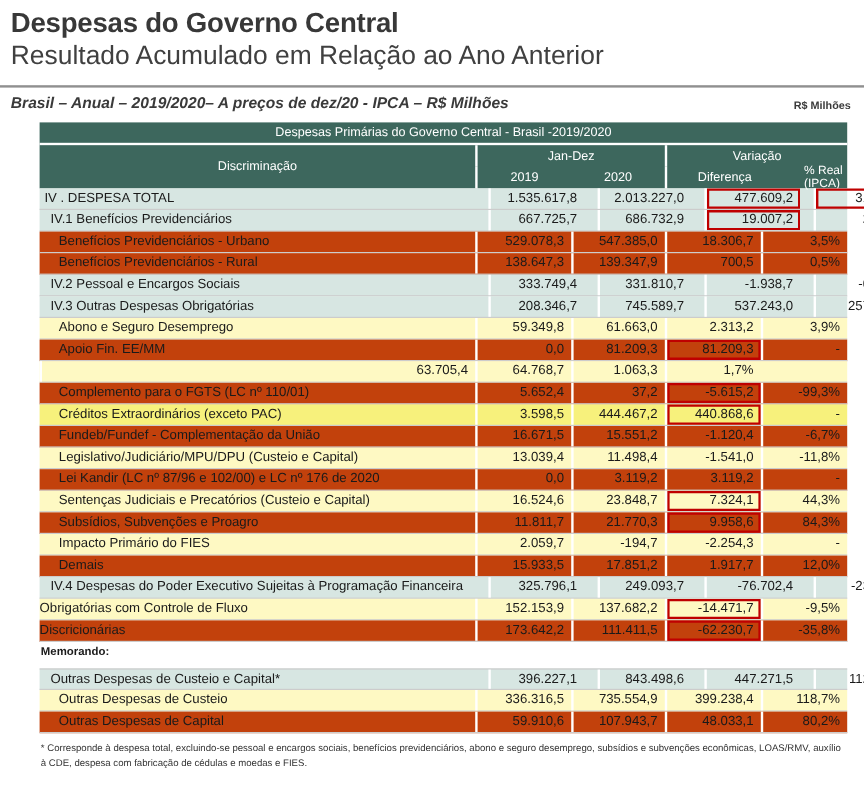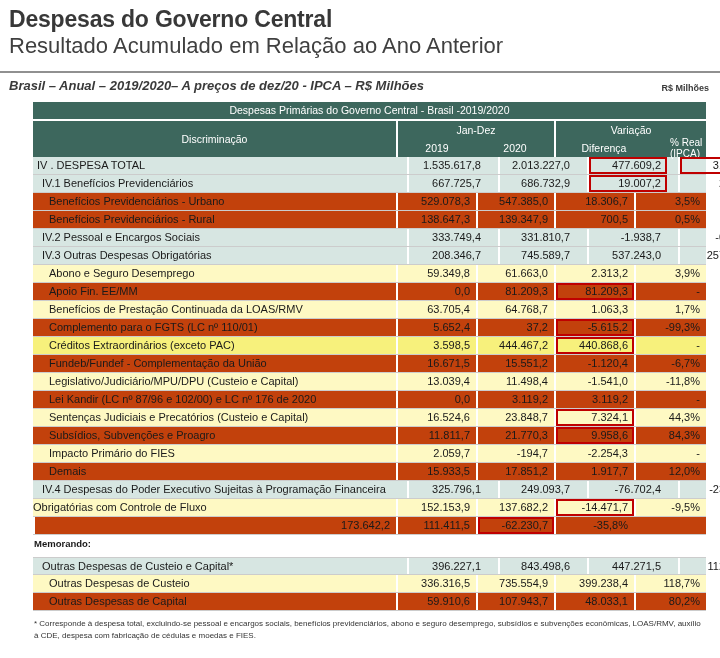--- a/index.html
+++ b/index.html
@@ -154,21 +154,20 @@
           <div class="c-num">3,9%</div>
         </div>
         <div class="row grid5 ">
           <div class="c-label ind2">Apoio Fin. EE/MM</div>
           <div class="c-num">0,0</div>
           <div class="c-num">81.209,3</div>
           <div class="c-num boxed">81.209,3</div>
           <div class="c-num">-</div>
         </div>
         <div class="row grid5 shade">
-          <div class="c-label ind2">Benefícios de Prestação Continuada da LOAS/RMV</div>
           <div class="c-num">63.705,4</div>
           <div class="c-num">64.768,7</div>
           <div class="c-num">1.063,3</div>
           <div class="c-num">1,7%</div>
         </div>
         <div class="row grid5 ">
           <div class="c-label ind2">Complemento para o FGTS (LC nº 110/01)</div>
           <div class="c-num">5.652,4</div>
           <div class="c-num">37,2</div>
           <div class="c-num boxed">-5.615,2</div>
@@ -238,20 +237,21 @@
           <div class="c-num">-23,5%</div>
         </div>
         <div class="row grid5 shade">
           <div class="c-label ind3">Obrigatórias com Controle de Fluxo</div>
           <div class="c-num">152.153,9</div>
           <div class="c-num">137.682,2</div>
           <div class="c-num boxed">-14.471,7</div>
           <div class="c-num">-9,5%</div>
         </div>
         <div class="row grid5 ">
+          <div class="c-label ind3">Discricionárias</div>
           <div class="c-num">173.642,2</div>
           <div class="c-num">111.411,5</div>
           <div class="c-num boxed">-62.230,7</div>
           <div class="c-num">-35,8%</div>
         </div>
       </div>
 
     <div class="memo-label">Memorando:</div>
     <div class="memo-gap"></div>
     <div id="rows-memo">

